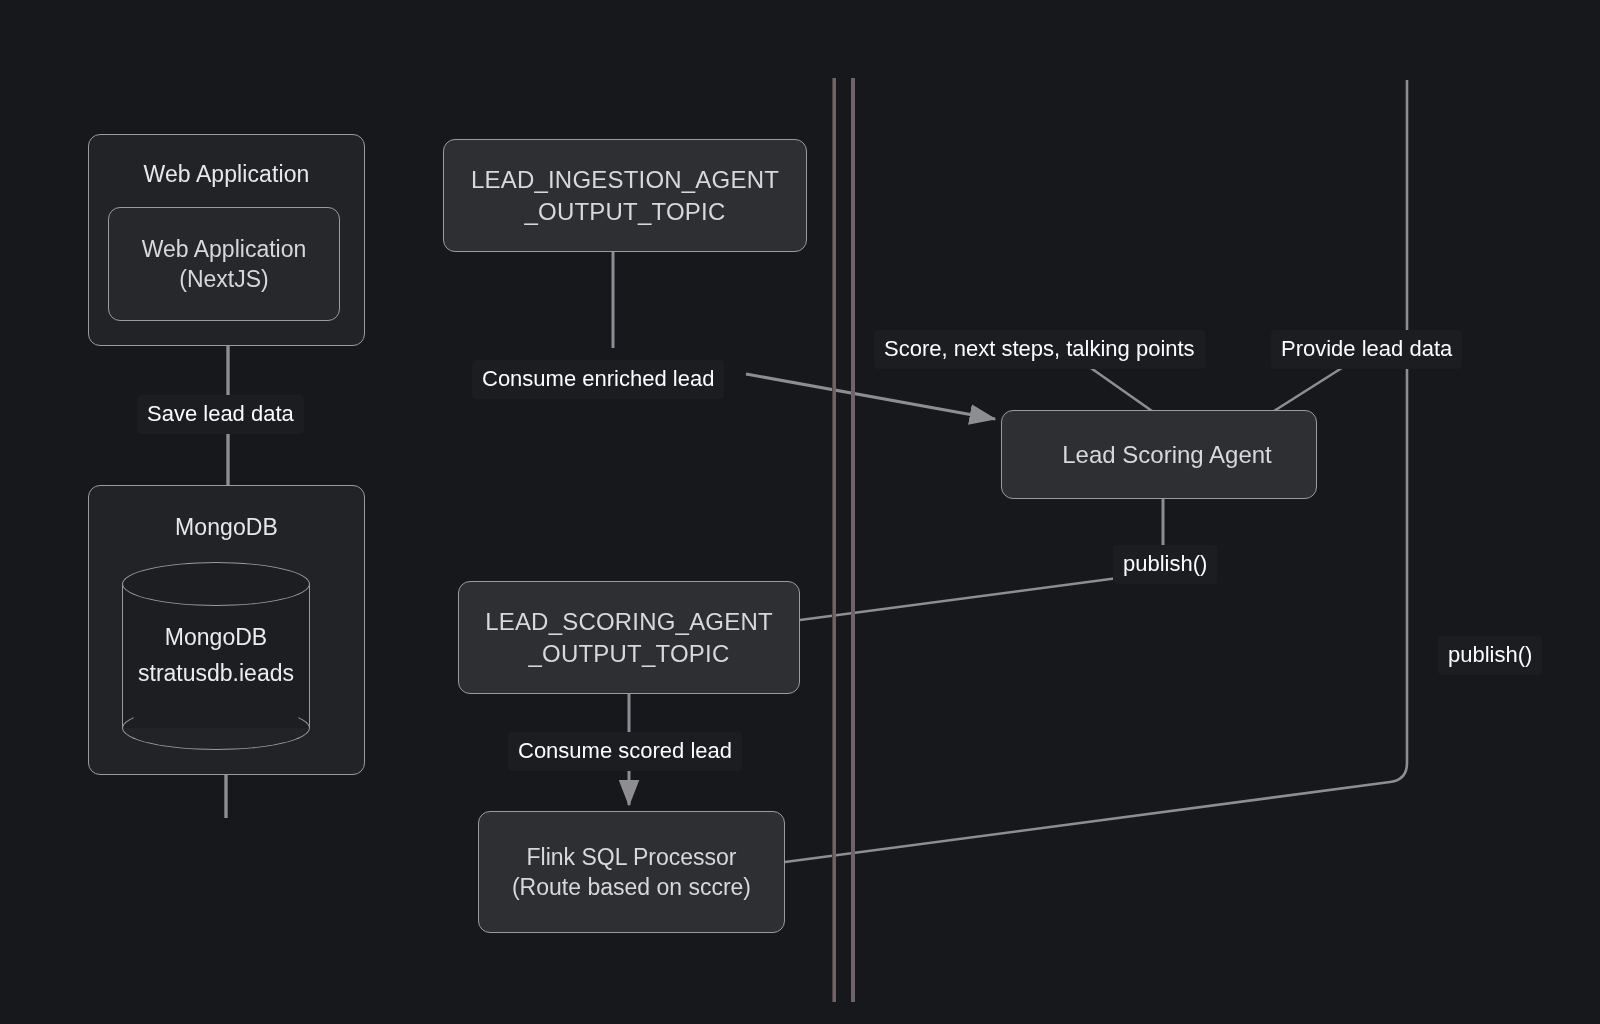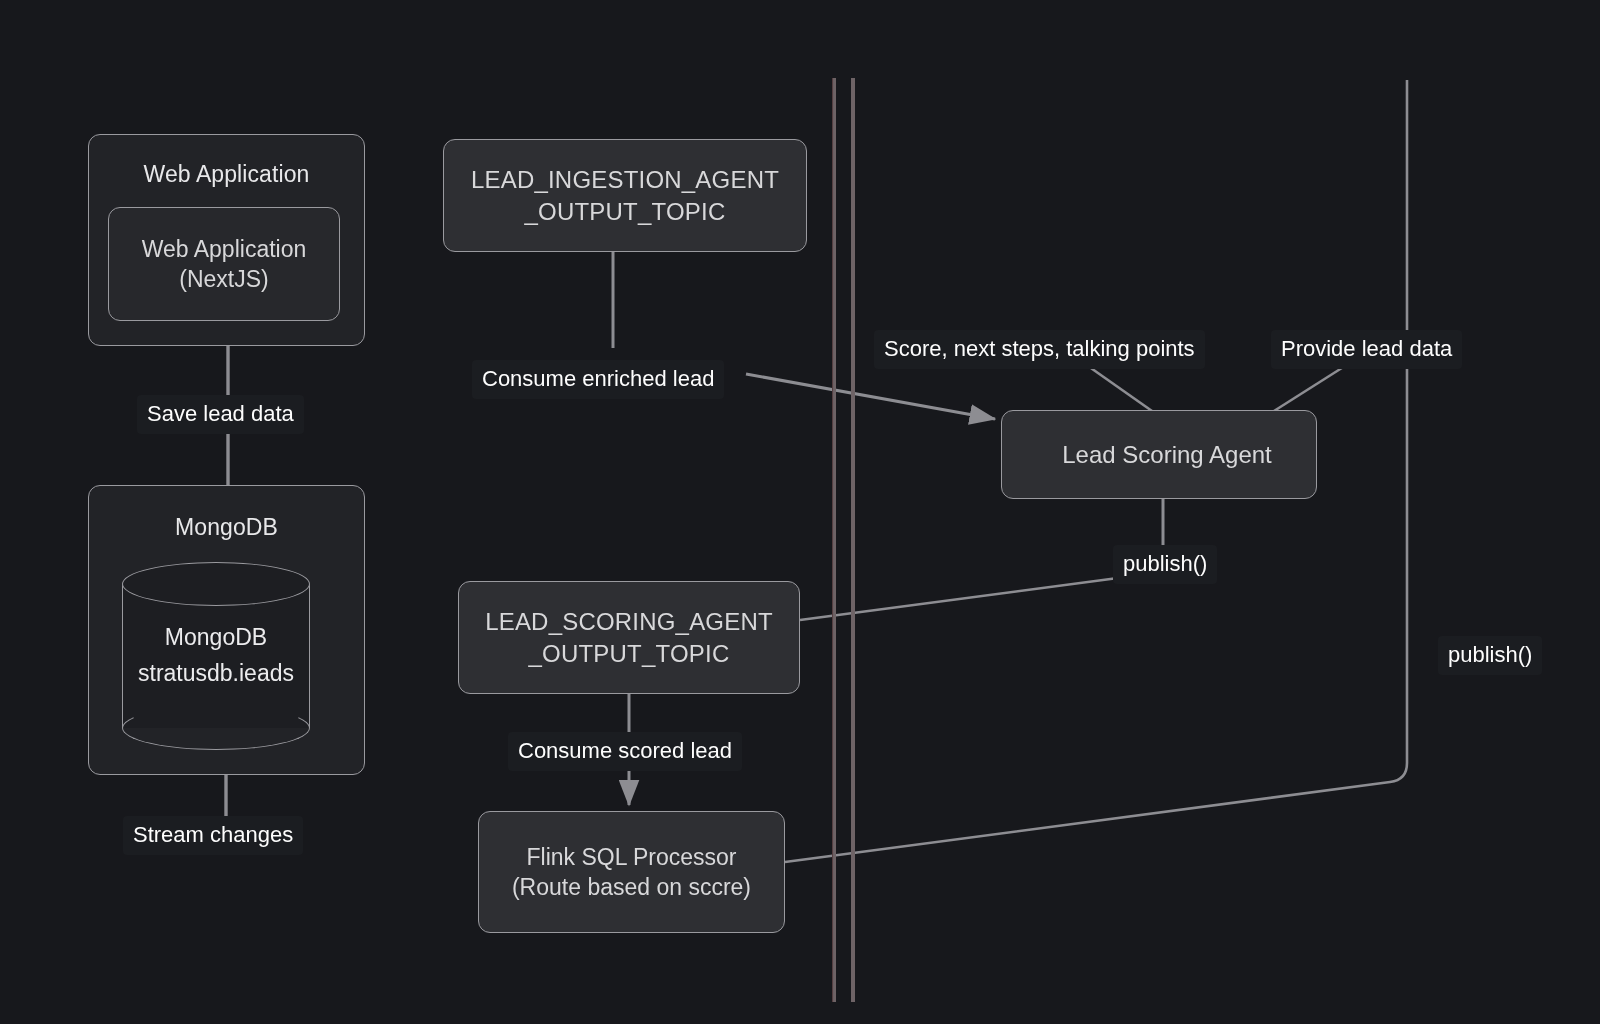--- a/index.html
+++ b/index.html
@@ -218,23 +218,20 @@
 
   <div class="node" style="left:478px; top:771px; width:307px; height:122px; font-size:23px;">
     <span class="line">Flink SQL Processor</span>
     <span class="line">(Route based on sccre)</span>
   </div>
 
   <div class="edge-label" style="left:137px; top:355px;">
     <span>Save lead data</span>
   </div>
 
-  <div class="edge-label" style="left:123px; top:776px;">
-    <span>Stream changes</span>
-  </div>
 
   <div class="edge-label" style="left:472px; top:320px;">
     <span>Consume enriched lead</span>
   </div>
 
   <div class="edge-label" style="left:508px; top:692px;">
     <span>Consume scored lead</span>
   </div>
 
   <div class="edge-label" style="left:874px; top:290px;">

